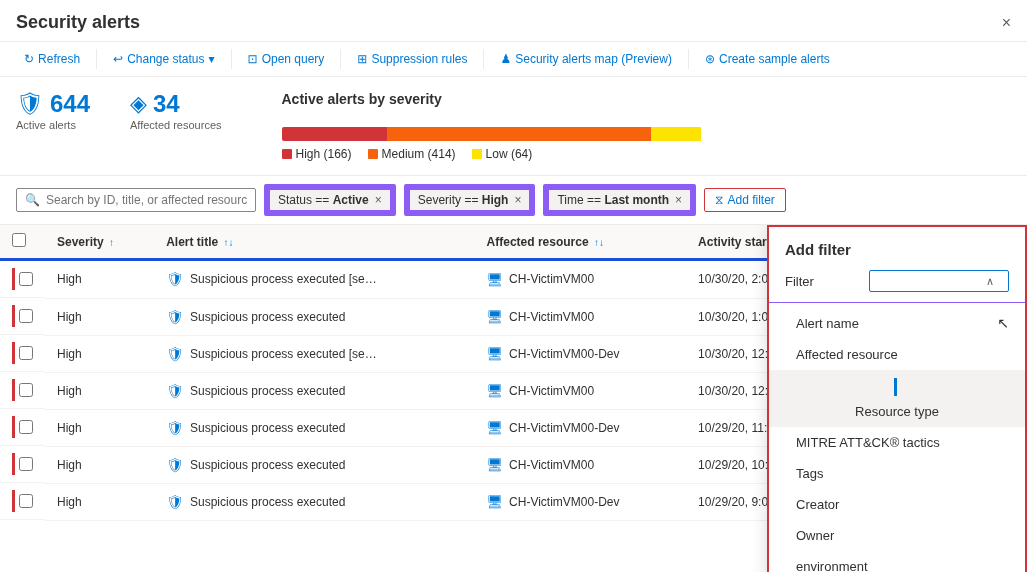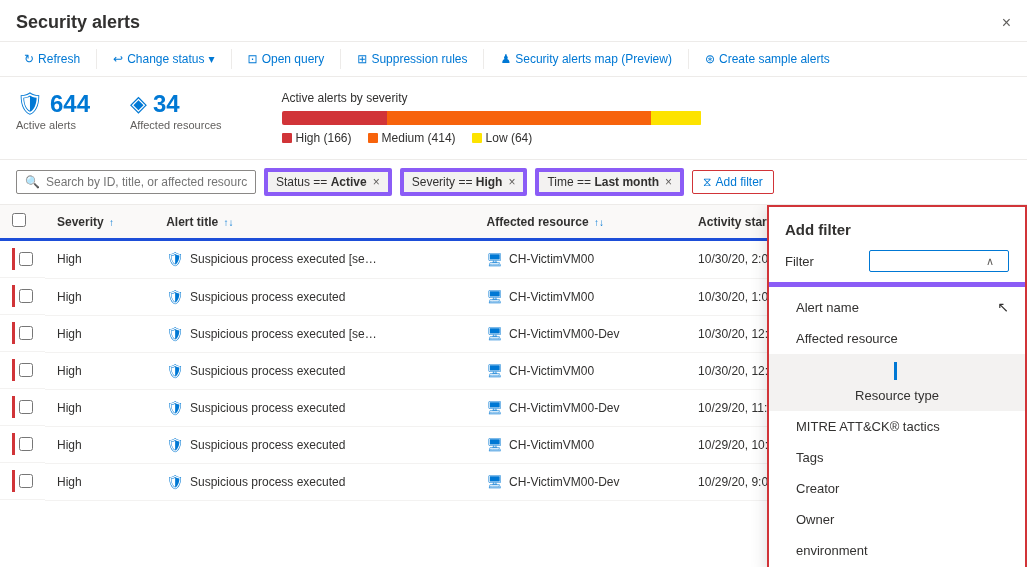--- a/index.html
+++ b/index.html
@@ -30,21 +30,21 @@
     .stats-bar {
       display: flex; align-items: flex-start; gap: 40px;
       padding: 14px 16px;
       border-bottom: 1px solid #edebe9;
     }
     .stat-item { display: flex; align-items: center; gap: 8px; }
     .stat-number { font-size: 24px; font-weight: 700; color: #0078d4; line-height: 1; }
     .stat-label { font-size: 11px; color: #605e5c; margin-top: 2px; }
 
     .chart-area { flex: 1; margin-left: 20px; }
-    .chart-title { font-size: 12px; color: #323130; margin-bottom: 6px; }
+    .chart-title { font-size: 14px; color: #323130; margin-bottom: 20px; font-weight: bold; }
     .chart-bar-container { display: flex; height: 14px; width: 420px; border-radius: 2px; overflow: hidden; }
     .chart-bar-high { background: #d13438; flex: 0 0 25%; }
     .chart-bar-medium { background: #f7630c; flex: 0 0 63%; }
     .chart-bar-low { background: #fde300; flex: 0 0 12%; }
     .chart-legend { display: flex; gap: 16px; margin-top: 6px; font-size: 12px; }
     .legend-item { display: flex; align-items: center; gap: 4px; }
     .legend-dot { width: 10px; height: 10px; border-radius: 1px; }
 
     .filter-bar {
       display: flex; align-items: center; gap: 8px;
@@ -53,21 +53,21 @@
       background: #fff;
     }
     .search-box {
       display: flex; align-items: center; gap: 6px;
       border: 1px solid #8a8886; border-radius: 2px;
       padding: 4px 8px; width: 240px; background: #fff;
     }
     .search-box input { border: none; outline: none; font-size: 12px; width: 100%; color: #605e5c; }
     .filter-tag {
       display: flex; align-items: center; gap: 4px;
-      padding: 3px 8px; border: 4px solid #8b5cf6;
+      padding: 3px 8px; border: 6px solid #8b5cf6;
       border-radius: 2px; font-size: 12px; background: #f3f2f1;
       white-space: nowrap;
     }
     .filter-tag .remove { cursor: pointer; color: #605e5c; margin-left: 2px; }
     .add-filter-btn {
       display: flex; align-items: center; gap: 4px;
       padding: 4px 10px; border: 1px solid #d13438;
       border-radius: 2px; font-size: 12px; color: #0078d4;
       background: #fff; cursor: pointer; font-weight: 500;
       position: relative;
@@ -104,21 +104,21 @@
       box-shadow: 0 4px 16px rgba(0,0,0,0.15);
       z-index: 100;
     }
     .dropdown-header {
       padding: 14px 16px 4px;
       font-size: 15px; font-weight: 600; color: #323130;
     }
     .dropdown-filter-row {
       display: flex; align-items: center; justify-content: space-between;
       padding: 8px 16px 10px;
-      border-bottom: 5px solid #8b5cf6;
+      border-bottom: 1px solid #8b5cf6;
     }
     .dropdown-filter-label { font-size: 13px; color: #323130; }
     .dropdown-filter-input {
       display: flex; align-items: center;
       border: 1px solid #0078d4; border-radius: 2px;
       padding: 3px 6px; width: 140px;
     }
     .dropdown-filter-input input { border: none; outline: none; font-size: 12px; width: 100%; }
     .dropdown-filter-input .chevron { color: #605e5c; font-size: 11px; }
 

